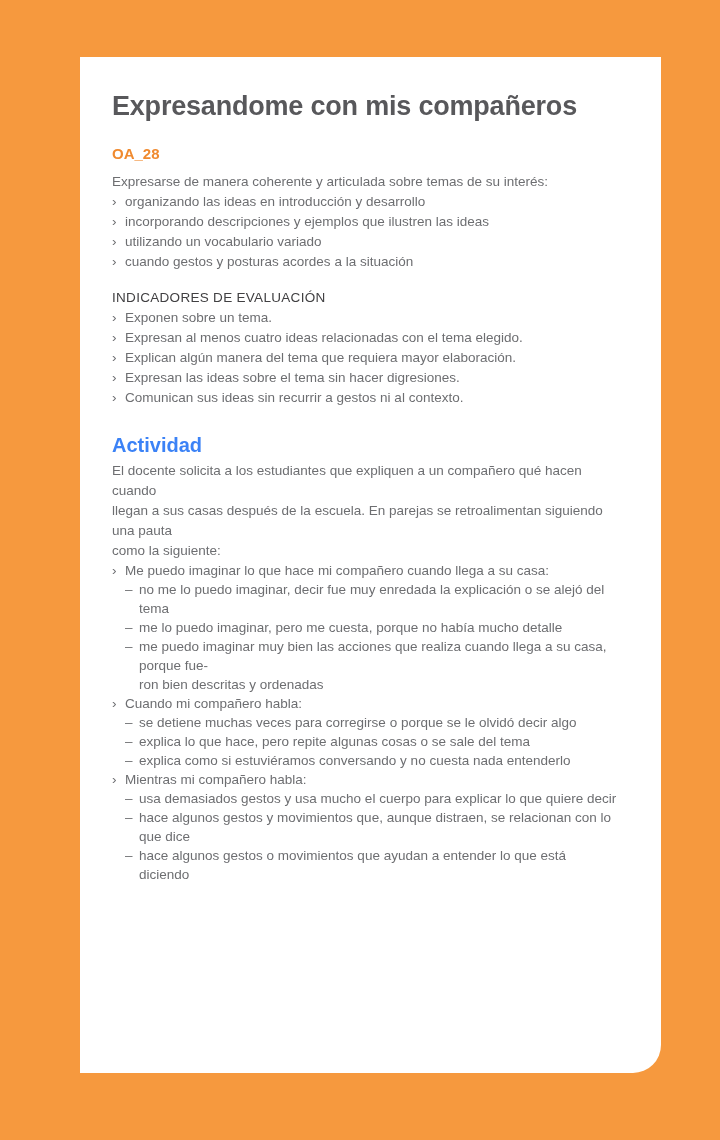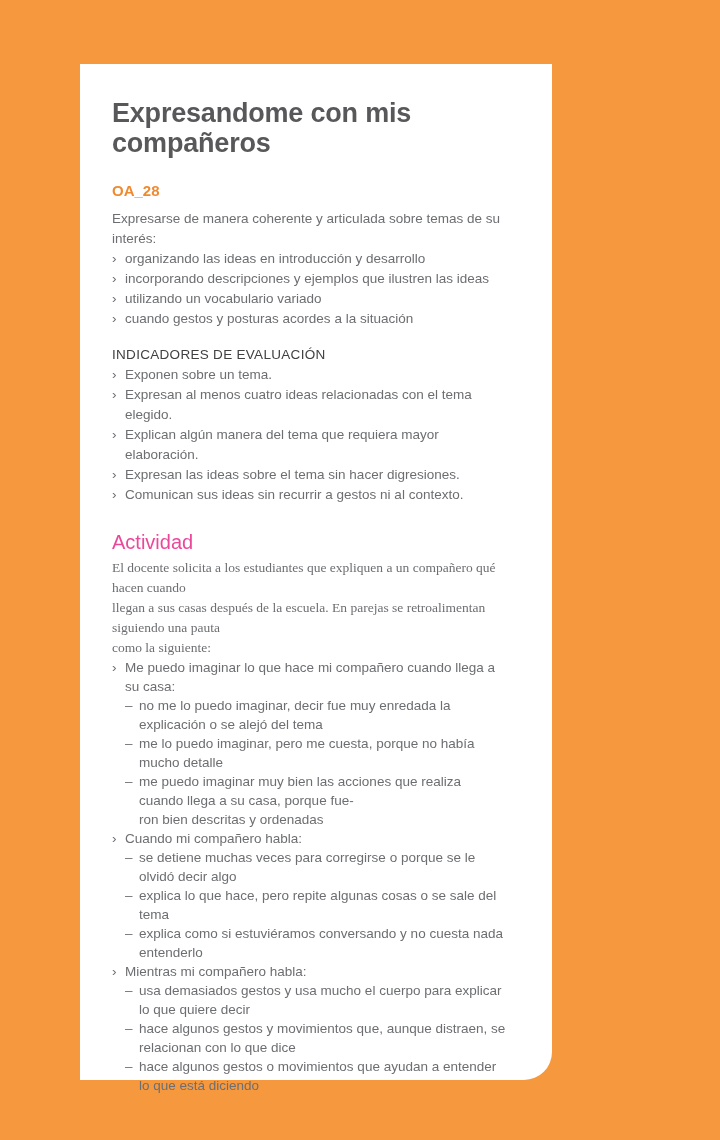--- a/index.html
+++ b/index.html
@@ -7,25 +7,24 @@
   body {
     background: #F6993E;
     font-family: "Liberation Sans", sans-serif;
     position: relative;
     overflow: hidden;
   }
   .card {
     position: absolute;
     left: 80px;
     top: 57px;
-    width: 472px;
+    width: 581px;
     height: 1016px;
     background: #ffffff;
     border-radius: 0 0 28px 0;
-    margin-top: 7px;
   }
   .content {
     padding: 34px 44px 0 32px;
     color: #6D6E71;
     font-size: 13.5px;
     line-height: 20px;
   }
   h1.title {
     font-size: 27px;
     line-height: 30px;
@@ -57,25 +56,25 @@
     font-size: 13.5px;
     line-height: 20px;
     font-weight: normal;
     color: #414042;
     letter-spacing: 0.3px;
     margin: 16px 0 0 0;
   }
   h2.act {
     font-size: 20px;
     line-height: 22px;
-    font-weight: normal;
-    color: #ec4899;
+    font-weight: bold;
+    color: #3b82f6;
     margin: 26px 0 5px 0;
   }
-  p.intro { margin: 0; white-space: pre-line; font-family: Liberation Serif, serif; }
+  p.intro { margin: 0; white-space: pre-line; }
   ul.alist { line-height: 19px; }
   .gc { flex: 1; }
   ul.slist { list-style: none; margin: 0; padding: 0; }
   li.sitem { display: flex; align-items: flex-start; }
   .dmk {
     flex: 0 0 14px;
     width: 14px;
     color: #6D6E71;
   }
 </style>

